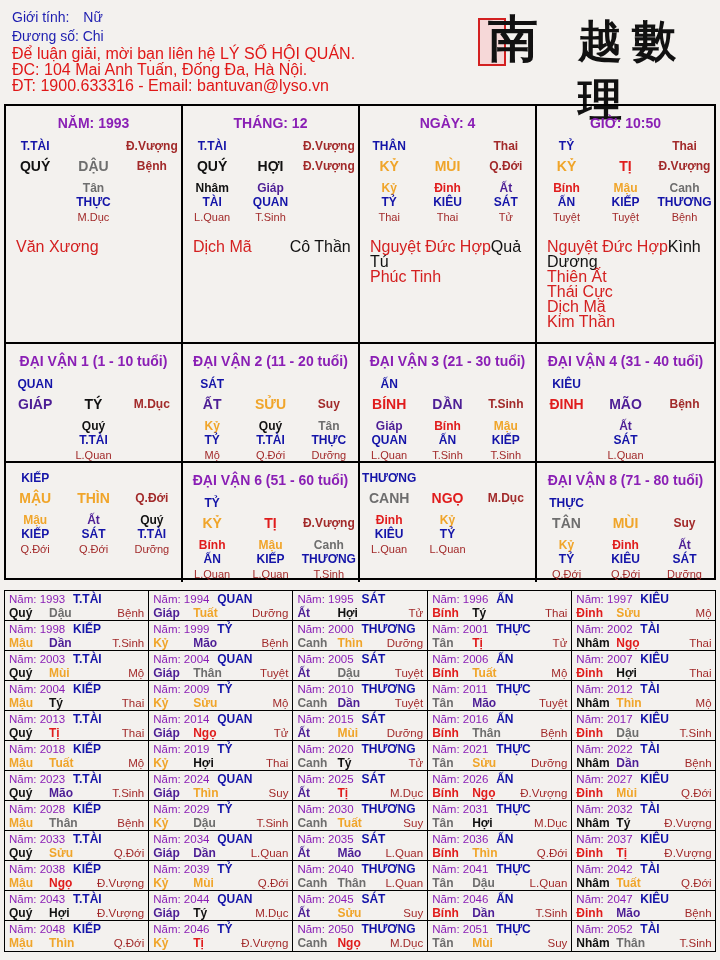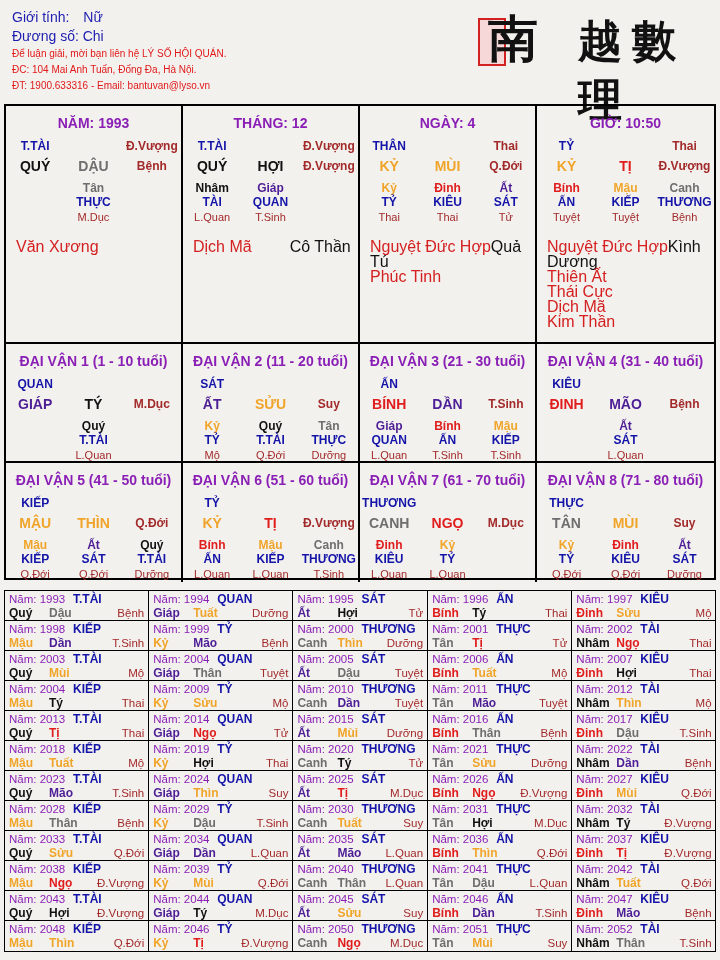--- a/index.html
+++ b/index.html
@@ -5,21 +5,21 @@
   * { box-sizing: border-box; margin: 0; padding: 0; }
   body {
     width: 720px; height: 960px; overflow: hidden;
     background: #f3f1ee;
     font-family: "Liberation Sans", "DejaVu Sans", sans-serif;
     position: relative;
   }
   .header { position: absolute; left: 12px; top: 8px; line-height: 19px; }
   .header .info { font-size: 14px; color: #1d1db0; }
   .header .info .gap { display: inline-block; width: 10px; }
-  .header .contact { font-size: 10px; color: #e01818; line-height: 16px; }
+  .header .contact { font-size: 16px; color: #e01818; line-height: 16px; }
   .logo { position: absolute; left: 478px; top: 8px; width: 230px; height: 60px; }
   .seal {
     position: absolute; left: 0; top: 10px; width: 28px; height: 48px;
     border: 2px solid #d32020; background: #f6d8d8;
   }
   .seal-char { position: absolute; left: 10px; top: -2px; font-size: 50px; color: #111; font-family: "DejaVu Serif", serif; font-weight: bold; }
   .logo-text { position: absolute; left: 66px; top: 4px; font-size: 44px; letter-spacing: 10px; color: #111; font-family: "DejaVu Serif", serif; font-weight: bold; margin-left: 34px; }
 
   .pillars {
     position: absolute; left: 4px; top: 104px; width: 712px; height: 476px;
@@ -321,21 +321,20 @@
         <span>SÁT</span>
         <span></span>
       </div>
       <div class="row3 r-hstate">
         <span></span>
         <span>L.Quan</span>
         <span></span>
       </div>
     </div>
     <div class="cell last-row">
-      <div class="ctitle">ĐẠI VẬN 5 (41 - 50 tuổi)</div>
       <div class="row3 r-god">
         <span>KIẾP</span>
         <span></span>
         <span class="c-brown"></span>
       </div>
       <div class="row3 r-main">
         <span class="c-orange">MẬU</span>
         <span class="c-orange">THÌN</span>
         <span class="state">Q.Đới</span>
       </div>
@@ -377,21 +376,20 @@
         <span>KIẾP</span>
         <span>THƯƠNG</span>
       </div>
       <div class="row3 r-hstate">
         <span>L.Quan</span>
         <span>L.Quan</span>
         <span>T.Sinh</span>
       </div>
     </div>
     <div class="cell last-row">
-      <div class="ctitle">ĐẠI VẬN 7 (61 - 70 tuổi)</div>
       <div class="row3 r-god">
         <span>THƯƠNG</span>
         <span></span>
         <span class="c-brown"></span>
       </div>
       <div class="row3 r-main">
         <span class="c-gray">CANH</span>
         <span class="c-red">NGỌ</span>
         <span class="state">M.Dục</span>
       </div>

